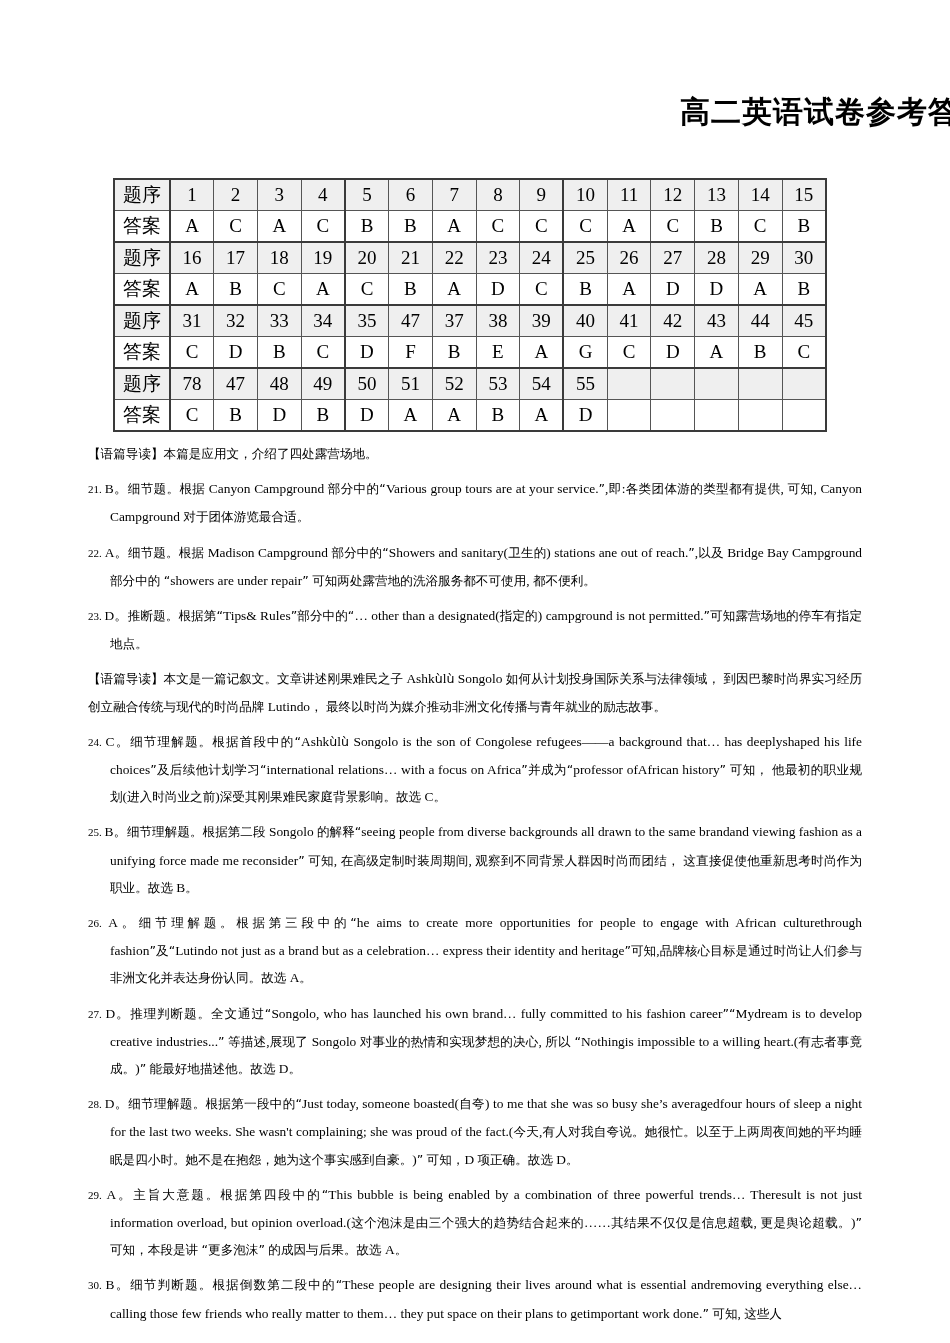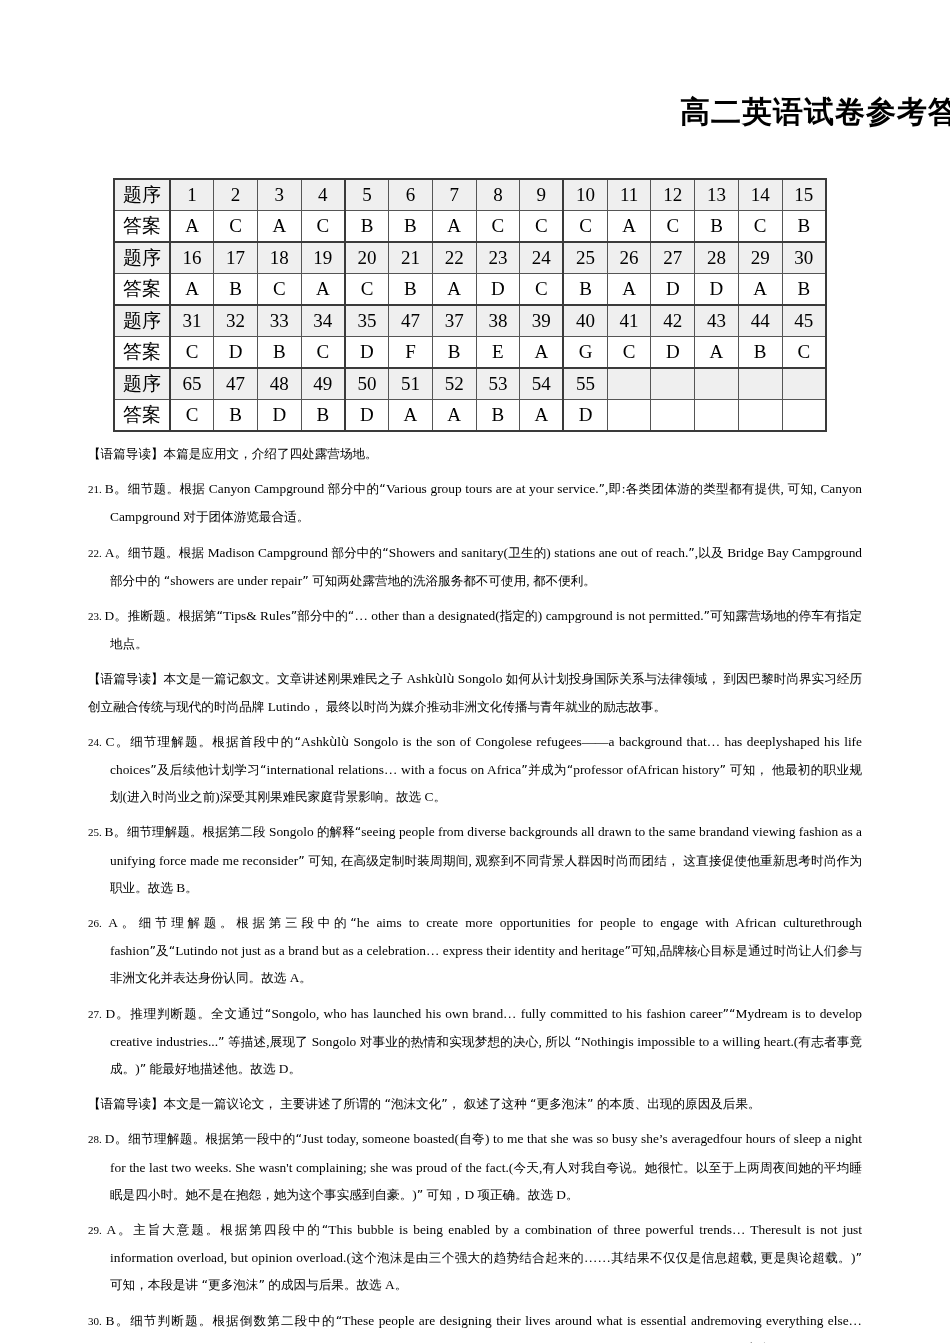--- a/index.html
+++ b/index.html
@@ -238,21 +238,21 @@
             <td class="">A</td>
             <td class="gsep">G</td>
             <td class="">C</td>
             <td class="">D</td>
             <td class="">A</td>
             <td class="">B</td>
             <td class="lastcol">C</td>
           </tr>
           <tr class="qrow">
             <td class="hdr firstcol">题序</td>
-            <td class="">65</td>
+            <td class="">78</td>
             <td class="">47</td>
             <td class="">48</td>
             <td class="">49</td>
             <td class="gsep">50</td>
             <td class="">51</td>
             <td class="">52</td>
             <td class="">53</td>
             <td class="">54</td>
             <td class="gsep">55</td>
             <td class=""></td>
@@ -286,19 +286,18 @@
   <div class="body-text">
       <p class="para guide"><span><span class="cn">【语篇导读】本篇是应用文，介绍了四处露营场地。</span></span></p>
       <p class="para item"><span class="num">21. </span><span class="en">B。</span><span class="cn">细节题。</span><span><span class="cn">根据</span><span class="en"> Canyon Campground </span><span class="cn">部分中的“</span><span class="en">Various group tours are at your service.</span><span class="cn">”</span><span class="en">,</span><span class="cn">即</span><span class="en">:</span><span class="cn">各类团体游的类型都有提供</span><span class="en">, </span><span class="cn">可知</span><span class="en">, Canyon Campground </span><span class="cn">对于团体游览最合适。</span></span></p>
       <p class="para item"><span class="num">22. </span><span class="en">A。</span><span class="cn">细节题。</span><span><span class="cn">根据</span><span class="en"> Madison Campground </span><span class="cn">部分中的“</span><span class="en">Showers and sanitary(</span><span class="cn">卫生的</span><span class="en">) stations ane out of reach.</span><span class="cn">”</span><span class="en">,</span><span class="cn">以及</span><span class="en"> Bridge Bay Campground </span><span class="cn">部分中的</span><span class="en"> </span><span class="cn">“</span><span class="en">showers are under repair</span><span class="cn">”</span><span class="en"> </span><span class="cn">可知两处露营地的洗浴服务都不可使用</span><span class="en">, </span><span class="cn">都不便利。</span></span></p>
       <p class="para item"><span class="num">23. </span><span class="en">D。</span><span class="cn">推断题。</span><span><span class="cn">根据第“</span><span class="en">Tips&amp; Rules</span><span class="cn">”部分中的“</span><span class="en">… other than a designated(</span><span class="cn">指定的</span><span class="en">) campground is not permitted.</span><span class="cn">”可知露营场地的停车有指定地点。</span></span></p>
       <p class="para guide"><span><span class="cn">【语篇导读】本文是一篇记叙文。文章讲述刚果难民之子</span><span class="en"> Ashk</span><span class="cn">ù</span><span class="en">l</span><span class="cn">ù</span><span class="en"> Songolo </span><span class="cn">如何从计划投身国际关系与法律领域，</span><span class="en"> </span><span class="cn">到因巴黎时尚界实习经历创立融合传统与现代的时尚品牌</span><span class="en"> Lutindo</span><span class="cn">，</span><span class="en"> </span><span class="cn">最终以时尚为媒介推动非洲文化传播与青年就业的励志故事。</span></span></p>
       <p class="para item"><span class="num">24. </span><span class="en">C。</span><span class="cn">细节理解题。</span><span><span class="cn">根据首段中的“</span><span class="en">Ashk</span><span class="cn">ù</span><span class="en">l</span><span class="cn">ù</span><span class="en"> Songolo is the son of Congolese refugees——a background that… has deeplyshaped his life choices</span><span class="cn">”及后续他计划学习“</span><span class="en">international relations… with a focus on Africa</span><span class="cn">”并成为“</span><span class="en">professor ofAfrican history</span><span class="cn">”</span><span class="en"> </span><span class="cn">可知，</span><span class="en"> </span><span class="cn">他最初的职业规划</span><span class="en">(</span><span class="cn">进入时尚业之前</span><span class="en">)</span><span class="cn">深受其刚果难民家庭背景影响。故选</span><span class="en"> C</span><span class="cn">。</span></span></p>
       <p class="para item"><span class="num">25. </span><span class="en">B。</span><span class="cn">细节理解题。</span><span><span class="cn">根据第二段</span><span class="en"> Songolo </span><span class="cn">的解释“</span><span class="en">seeing people from diverse backgrounds all drawn to the same brandand viewing fashion as a unifying force made me reconsider</span><span class="cn">”</span><span class="en"> </span><span class="cn">可知</span><span class="en">, </span><span class="cn">在高级定制时装周期间</span><span class="en">, </span><span class="cn">观察到不同背景人群因时尚而团结，</span><span class="en"> </span><span class="cn">这直接促使他重新思考时尚作为职业。故选</span><span class="en"> B</span><span class="cn">。</span></span></p>
       <p class="para item"><span class="num">26. </span><span class="en">A。</span><span class="cn">细节理解题。</span><span><span class="cn">根据第三段中的“</span><span class="en">he aims to create more opportunities for people to engage with African culturethrough fashion</span><span class="cn">”及“</span><span class="en">Lutindo not just as a brand but as a celebration… express their identity and heritage</span><span class="cn">”可知</span><span class="en">,</span><span class="cn">品牌核心目标是通过时尚让人们参与非洲文化并表达身份认同。故选</span><span class="en"> A</span><span class="cn">。</span></span></p>
       <p class="para item"><span class="num">27. </span><span class="en">D。</span><span class="cn">推理判断题。</span><span><span class="cn">全文通过“</span><span class="en">Songolo, who has launched his own brand… fully committed to his fashion career</span><span class="cn">”“</span><span class="en">Mydream is to develop creative industries...</span><span class="cn">”</span><span class="en"> </span><span class="cn">等描述</span><span class="en">,</span><span class="cn">展现了</span><span class="en"> Songolo </span><span class="cn">对事业的热情和实现梦想的决心</span><span class="en">, </span><span class="cn">所以</span><span class="en"> </span><span class="cn">“</span><span class="en">Nothingis impossible to a willing heart.(</span><span class="cn">有志者事竟成。</span><span class="en">)</span><span class="cn">”</span><span class="en"> </span><span class="cn">能最好地描述他。故选</span><span class="en"> D</span><span class="cn">。</span></span></p>
-      <p class="para guide"><span><span class="cn">【语篇导读】本文是一篇议论文，</span><span class="en"> </span><span class="cn">主要讲述了所谓的</span><span class="en"> </span><span class="cn">“泡沫文化”，</span><span class="en"> </span><span class="cn">叙述了这种</span><span class="en"> </span><span class="cn">“更多泡沫”</span><span class="en"> </span><span class="cn">的本质、出现的原因及后果。</span></span></p>
       <p class="para item"><span class="num">28. </span><span class="en">D。</span><span class="cn">细节理解题。</span><span><span class="cn">根据第一段中的“</span><span class="en">Just today, someone boasted(</span><span class="cn">自夸</span><span class="en">) to me that she was so busy she’s averagedfour hours of sleep a night for the last two weeks. She wasn't complaining; she was proud of the fact.(</span><span class="cn">今天</span><span class="en">,</span><span class="cn">有人对我自夸说。她很忙。以至于上两周夜间她的平均睡眠是四小时。她不是在抱怨，她为这个事实感到自豪。</span><span class="en">)</span><span class="cn">”</span><span class="en"> </span><span class="cn">可知，</span><span class="en">D </span><span class="cn">项正确。故选</span><span class="en"> D</span><span class="cn">。</span></span></p>
       <p class="para item"><span class="num">29. </span><span class="en">A。</span><span class="cn">主旨大意题。</span><span><span class="cn">根据第四段中的“</span><span class="en">This bubble is being enabled by a combination of three powerful trends… Theresult is not just information overload, but opinion overload.(</span><span class="cn">这个泡沫是由三个强大的趋势结合起来的</span><span class="en">……</span><span class="cn">其结果不仅仅是信息超载</span><span class="en">, </span><span class="cn">更是舆论超载。</span><span class="en">)</span><span class="cn">”</span><span class="en"> </span><span class="cn">可知，本段是讲</span><span class="en"> </span><span class="cn">“更多泡沫”</span><span class="en"> </span><span class="cn">的成因与后果。故选</span><span class="en"> A</span><span class="cn">。</span></span></p>
       <p class="para item"><span class="num">30. </span><span class="en">B。</span><span class="cn">细节判断题。</span><span><span class="cn">根据倒数第二段中的“</span><span class="en">These people are designing their lives around what is essential andremoving everything else… calling those few friends who really matter to them… they put space on their plans to getimportant work done.</span><span class="cn">”</span><span class="en"> </span><span class="cn">可知</span><span class="en">, </span><span class="cn">这些人</span></span></p>
     </div>
 
 </div>
 
 </body></html>

